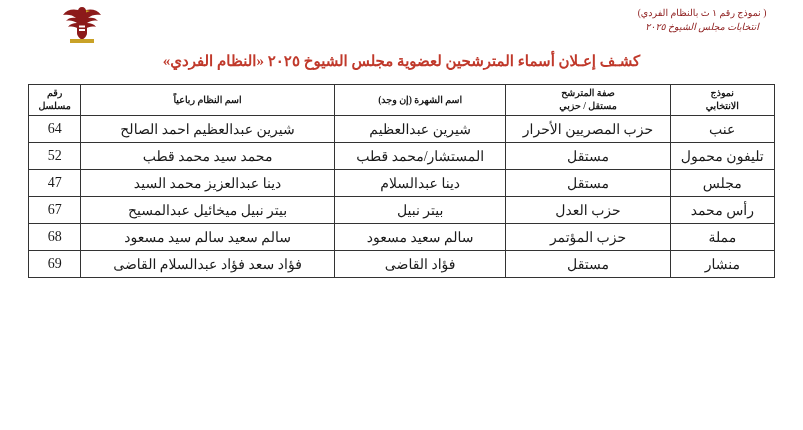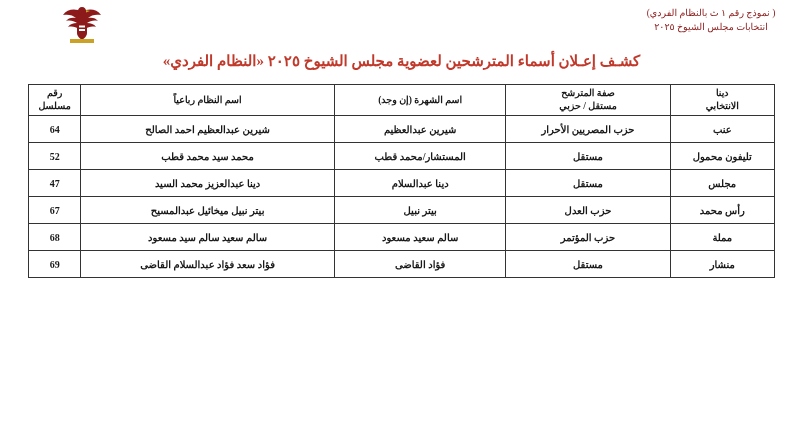--- a/index.html
+++ b/index.html
@@ -20,37 +20,37 @@
     position: absolute;
     inset: 0;
     background: #ffffff;
   }
 
   
   .header-strip {
     position: absolute;
     top: 0;
     left: 0;
-    right: 7px;
+    right: 16px;
     height: 48px;
   }
 
   .form-note {
     position: absolute;
     top: 6px;
     right: 10px;
     width: 150px;
     text-align: center;
     font-size: 9.5px;
     line-height: 1.5;
     color: #8c1a1a;
     font-family: "Liberation Serif", "DejaVu Serif", serif;
   }
   .form-note .line1 { display: block; }
-  .form-note .line2 { display: block; }
+  .form-note .line2 { display: block; font-style: italic; }
 
   
   .emblem {
     position: absolute;
     top: 4px;
     left: 60px;
     width: 44px;
     height: 40px;
   }
 
@@ -90,22 +90,21 @@
     color: #1a1a1a;
   }
   table.candidates thead th {
     height: 30px;
     font-weight: bold;
     font-size: 9.5px;
     line-height: 1.35;
   }
   table.candidates tbody td {
     height: 26px;
-    font-size: 10px;
-    font-weight: bold;
+    font-size: 14px;
   }
   .col-serial   { width: 7%; }
   .col-name     { width: 34%; }
   .col-fame     { width: 23%; }
   .col-capacity { width: 22%; }
   .col-symbol   { width: 14%; }
 
   .th-2line span { display: block; }
 
   .cell-name { font-size: 10px; }
@@ -148,21 +147,21 @@
       <colgroup>
         <col class="col-symbol">
         <col class="col-capacity">
         <col class="col-fame">
         <col class="col-name">
         <col class="col-serial">
       </colgroup>
       <thead>
         <tr>
           <th class="th-2line">
-            <span>دينا</span>
+            <span>نموذج</span>
             <span>الانتخابي</span>
           </th>
           <th class="th-2line">
             <span>صفة المترشح</span>
             <span>مستقل / حزبي</span>
           </th>
           <th>اسم الشهرة (إن وجد)</th>
           <th>اسم النظام رباعياً</th>
           <th class="th-2line">
             <span>رقم</span>

